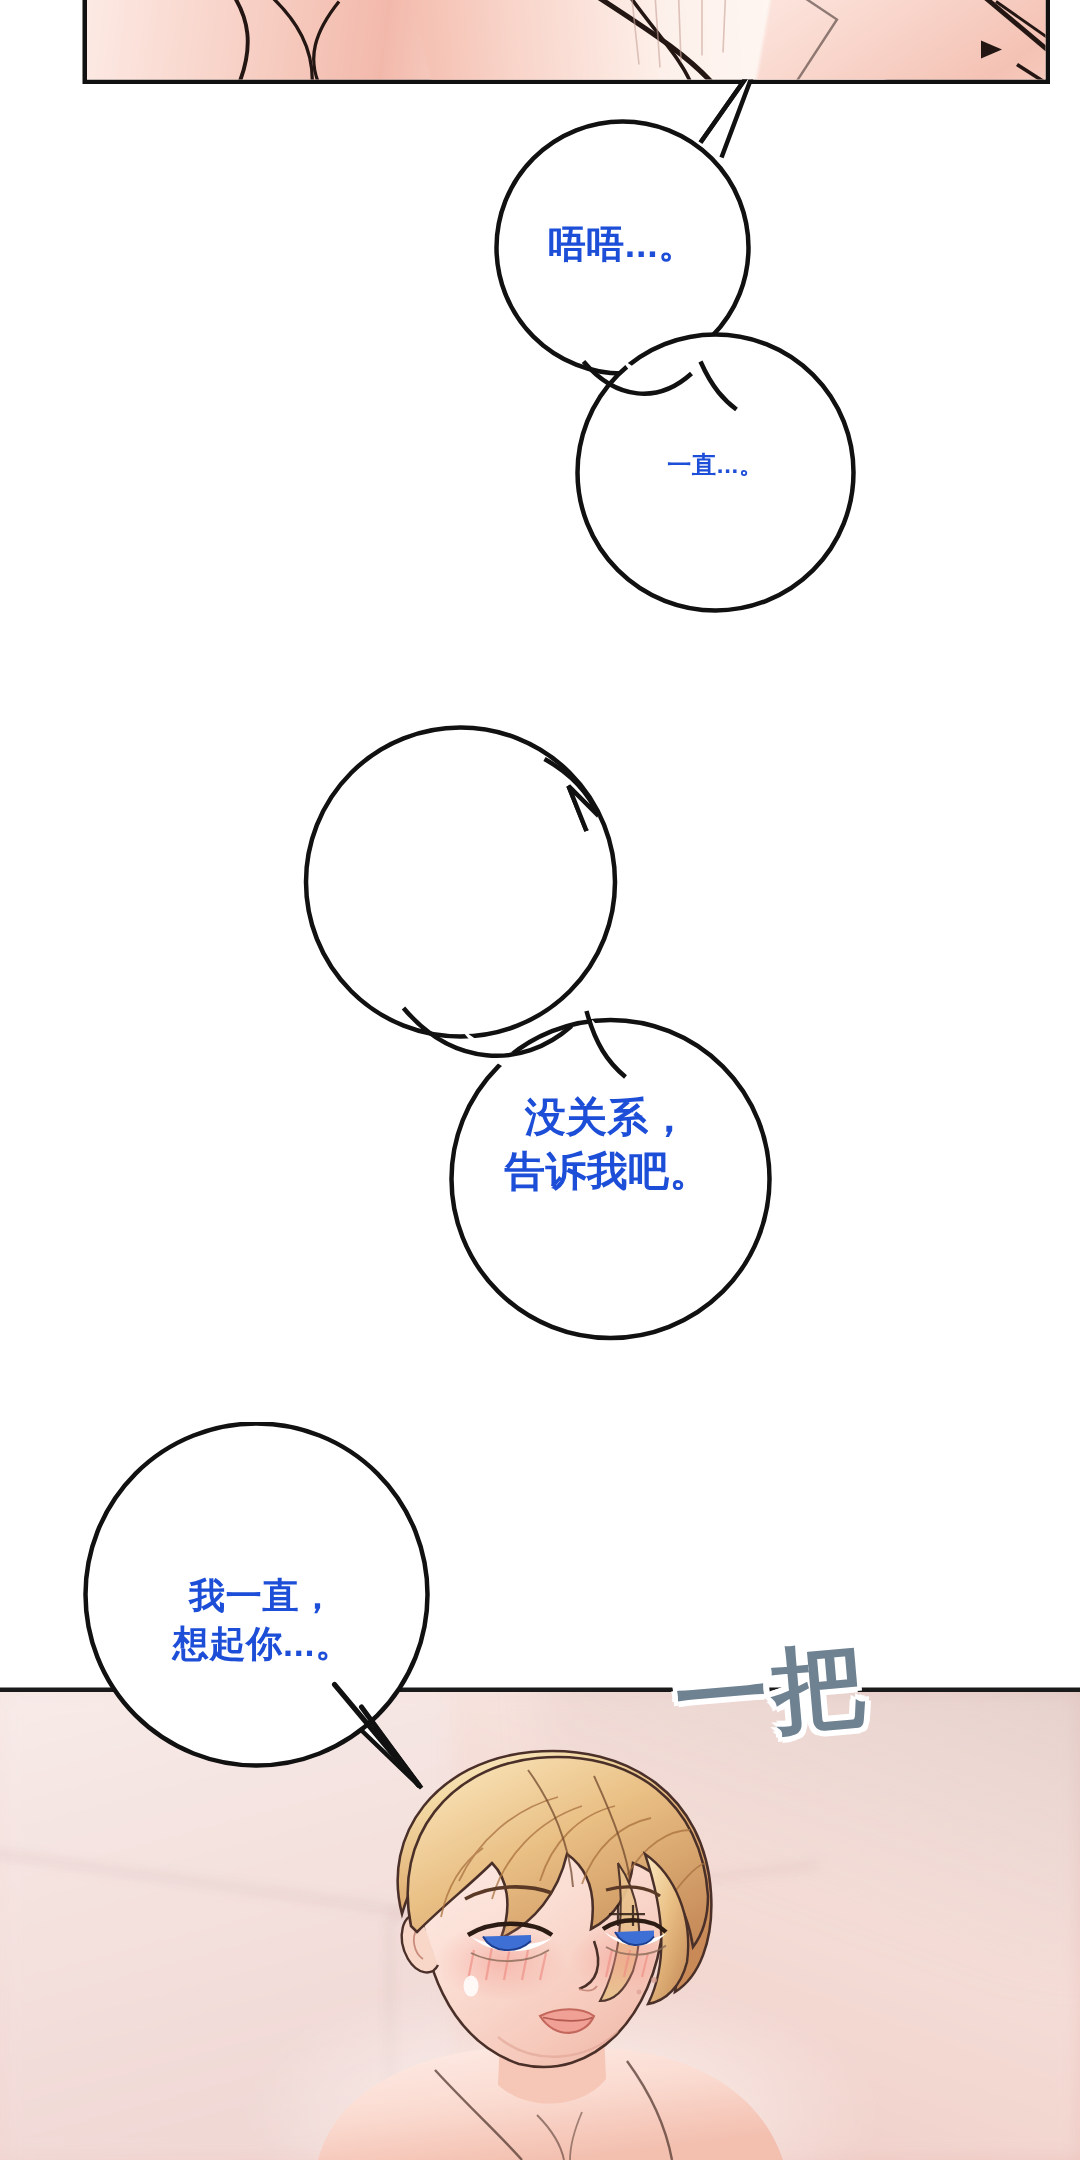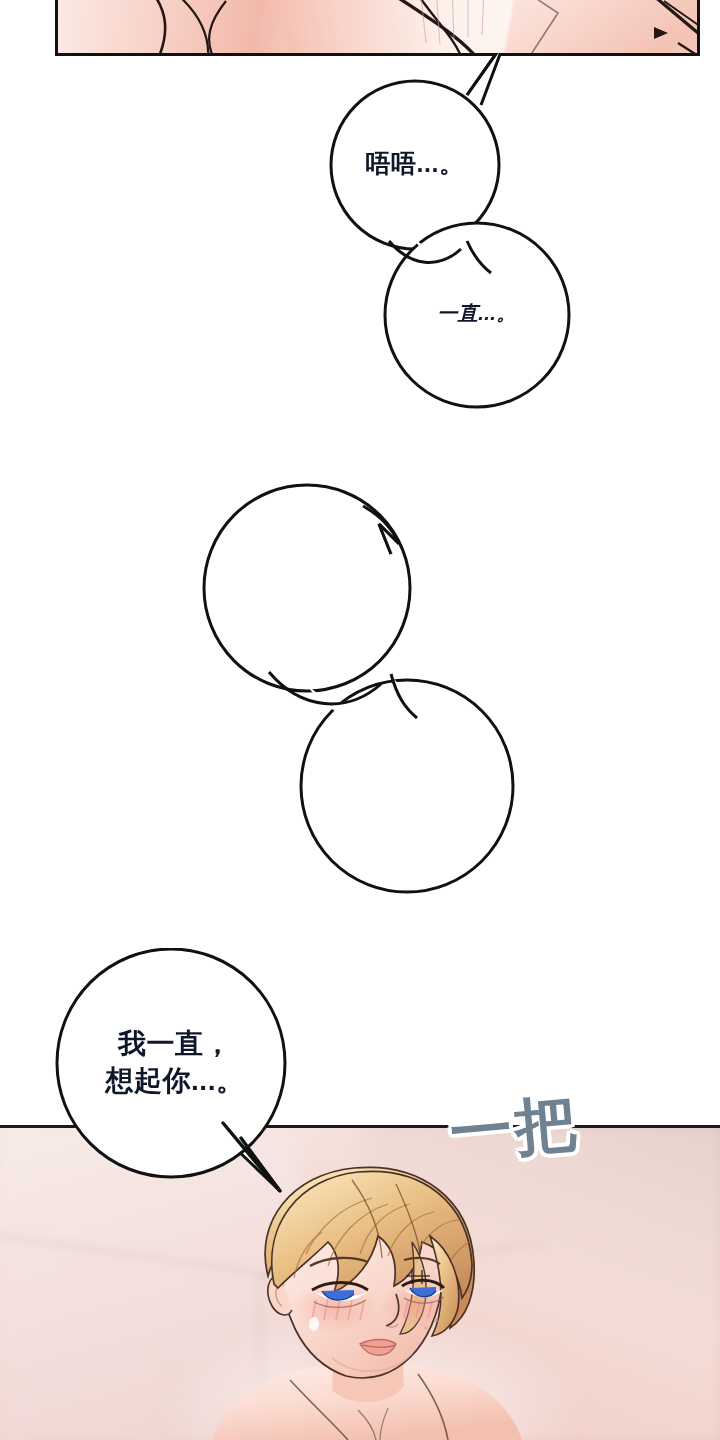--- a/index.html
+++ b/index.html
@@ -145,21 +145,21 @@
     position: absolute;
     left: 182px;
     top: 1158px;
     width: 360px;
     height: 282px;
     overflow: hidden;
   }
   .bubble-text {
     position: absolute;
     text-align: center;
-    color: #0f172a;
+    color: #1d4ed8;
     font-weight: 700;
     line-height: 1.32;
     letter-spacing: .5px;
     white-space: pre-line;
     z-index: 6;
   }
   .sfx {
     position: absolute;
     font-weight: 700;
     letter-spacing: 3px;
@@ -214,42 +214,44 @@
     <path d="M 96 182 C 118 206, 142 200, 162 180 C 178 200, 182 210, 180 224
              C 150 228, 116 214, 96 182 Z" fill="#ffffff"></path>
 
     <path d="M 74 188 C 96 214, 124 216, 146 196" stroke="#111111" stroke-width="3" fill="none"></path>
     <path d="M 152 188 C 160 206, 168 214, 176 220" stroke="#111111" stroke-width="3" fill="none"></path>
 
     <path d="M 152 42 L 190 -12 L 166 52" fill="#ffffff" stroke="#111111" stroke-width="3" stroke-linejoin="miter"></path>
     <path d="M 152 42 L 190 -12" stroke="#111111" stroke-width="3" fill="none"></path>
   </svg>
   <div class="bubble-text" style="left:330px;top:147px;width:170px;font-size:25px;">唔唔...。</div>
-  <div class="bubble-text" style="left:392px;top:300px;width:170px;font-size:20px;font-style:italic;">一直...。</div>
+  <div class="bubble-text" style="left:392px;top:300px;width:170px;font-size:16px;">一直...。</div>
 
   <svg width="420" height="430" viewBox="0 0 420 430" style="position:absolute;left:195px;top:478px;z-index:5">
     <circle cx="112" cy="110" r="103" fill="#ffffff" stroke="#111111" stroke-width="3"></circle>
     <circle cx="212" cy="308" r="106" fill="#ffffff" stroke="#111111" stroke-width="3"></circle>
 
     <path d="M 110 205 C 140 234, 176 228, 200 202 C 218 222, 224 238, 222 250
              C 180 254, 134 240, 110 205 Z" fill="#ffffff"></path>
     <path d="M 74 194 C 106 232, 152 236, 186 206" stroke="#111111" stroke-width="3" fill="none"></path>
     <path d="M 196 196 C 202 218, 210 230, 222 240" stroke="#111111" stroke-width="3" fill="none"></path>
 
     <path d="M 168 28 C 186 38, 198 52, 204 66 L 184 46 L 196 76" stroke="#111111" stroke-width="3" fill="#ffffff" stroke-linejoin="miter"></path>
     <path d="M 204 66 L 184 46 L 196 76" stroke="#111111" stroke-width="3" fill="#ffffff"></path>
   </svg>
+  <div class="bubble-text" style="left:305px;top:728px;width:200px;font-size:27px;">没关系，
+告诉我吧。</div>
 
   <svg width="320" height="270" viewBox="0 0 320 270" style="position:absolute;left:45px;top:948px;z-index:5">
     <path d="M 182 172 L 236 244 L 186 196 Z" fill="#ffffff" stroke="#111111" stroke-width="3" stroke-linejoin="miter"></path>
     <circle cx="126" cy="115" r="114" fill="#ffffff" stroke="#111111" stroke-width="3"></circle>
     <path d="M 178 175 L 234 242" stroke="#111111" stroke-width="3.4" fill="none" stroke-linecap="round"></path>
     <path d="M 196 190 L 234 242" stroke="#111111" stroke-width="3.4" fill="none" stroke-linecap="round"></path>
   </svg>
-  <div class="bubble-text" style="left:70px;top:1026px;width:210px;font-size:28px;">我一直，
+  <div class="bubble-text" style="left:70px;top:1049px;width:210px;font-size:24px;">我一直，
 想起你...。</div>
 
   <div class="sfx" style="left:450px;top:1086px;font-size:62px;color:#6f8292;
               text-shadow: -4px 0 0 #fff, 4px 0 0 #fff, 0 -4px 0 #fff, 0 4px 0 #fff,
                            -3px -3px 0 #fff, 3px -3px 0 #fff, -3px 3px 0 #fff, 3px 3px 0 #fff;">一把</div>
 
   <div class="bottom-panel">
     <div class="bp-wall-l"></div>
     <div class="bp-wall-r"></div>
     <div class="bp-ceil-l"></div>

